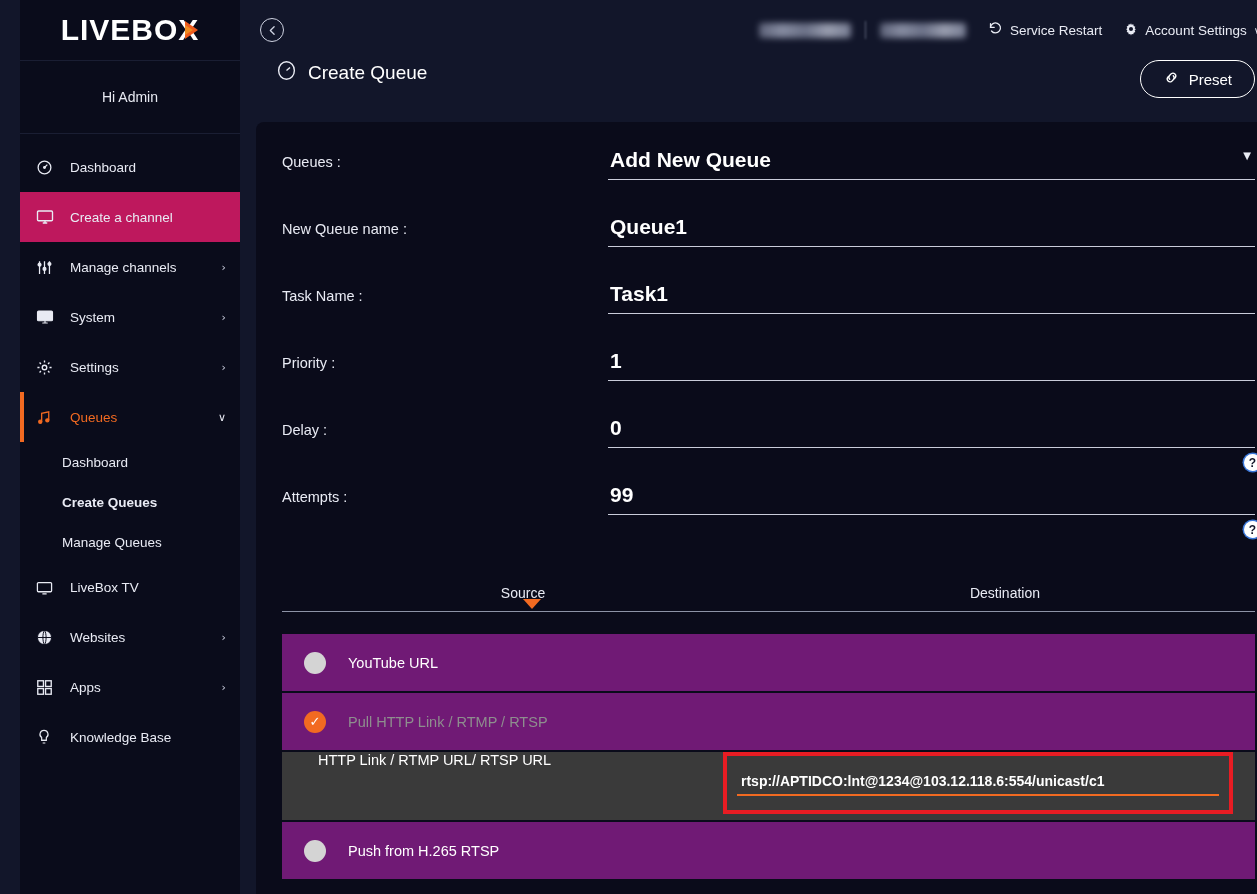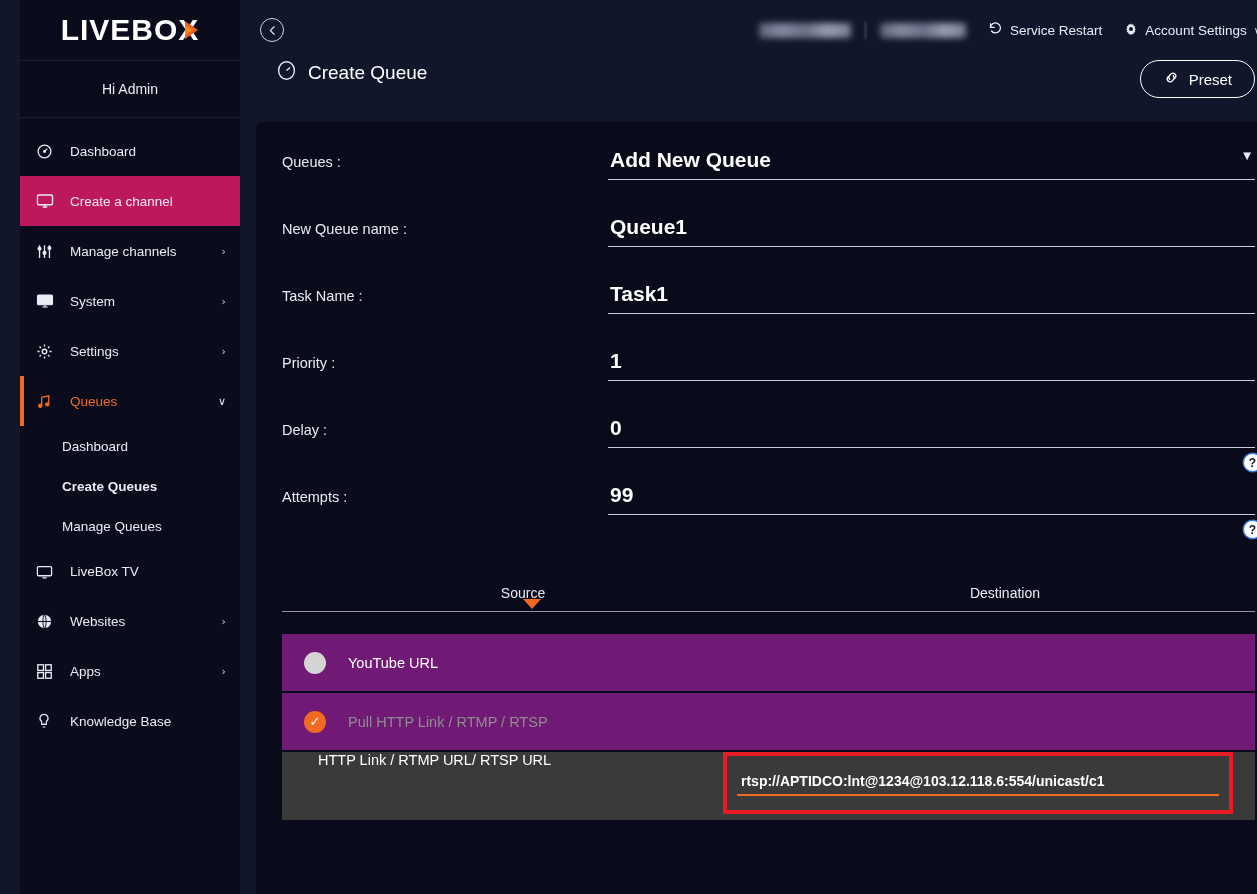--- a/index.html
+++ b/index.html
@@ -40,21 +40,21 @@
     border-bottom: 9px solid transparent;
   }
   .logo .play-tri::after{
     content:""; position:absolute; left:-13px; top:-5px;
     width:0;height:0;
     border-left: 8px solid #f08c22;
     border-top: 5px solid transparent;
     border-bottom: 5px solid transparent;
   }
   .hi-admin {
-    height: 58px;
+    height: 74px;
     display: flex; align-items: center; justify-content: center;
     color: #e8eaf2; font-size: 14px;
     border-bottom: 1px solid #1a1e33;
     border-top: 1px solid #1a1e33;
   }
   .nav { padding-top: 8px; flex: 1; overflow: hidden; }
   .nav-item {
     display: flex; align-items: center;
     height: 50px; padding-left: 16px; padding-right: 14px;
     color: #e9ebf4; font-size: 13.5px;
@@ -517,18 +517,22 @@
           <span class="opt-lbl dim">Pull HTTP Link / RTMP / RTSP</span>
         </div>
 
         <div class="url-row">
           <span class="url-lbl">HTTP Link / RTMP URL/ RTSP URL</span>
           <div class="url-box">
             <input class="url-input" value="rtsp://APTIDCO:lnt@1234@103.12.118.6:554/unicast/c1" style="">
           </div>
         </div>
 
+        <div class="opt-row">
+          <span class="radio"></span>
+          <span class="opt-lbl">Push from H.265 RTSP</span>
+        </div>
 
       </div>
 
     </div>
   </section>
 </div>
 
 </body></html>

